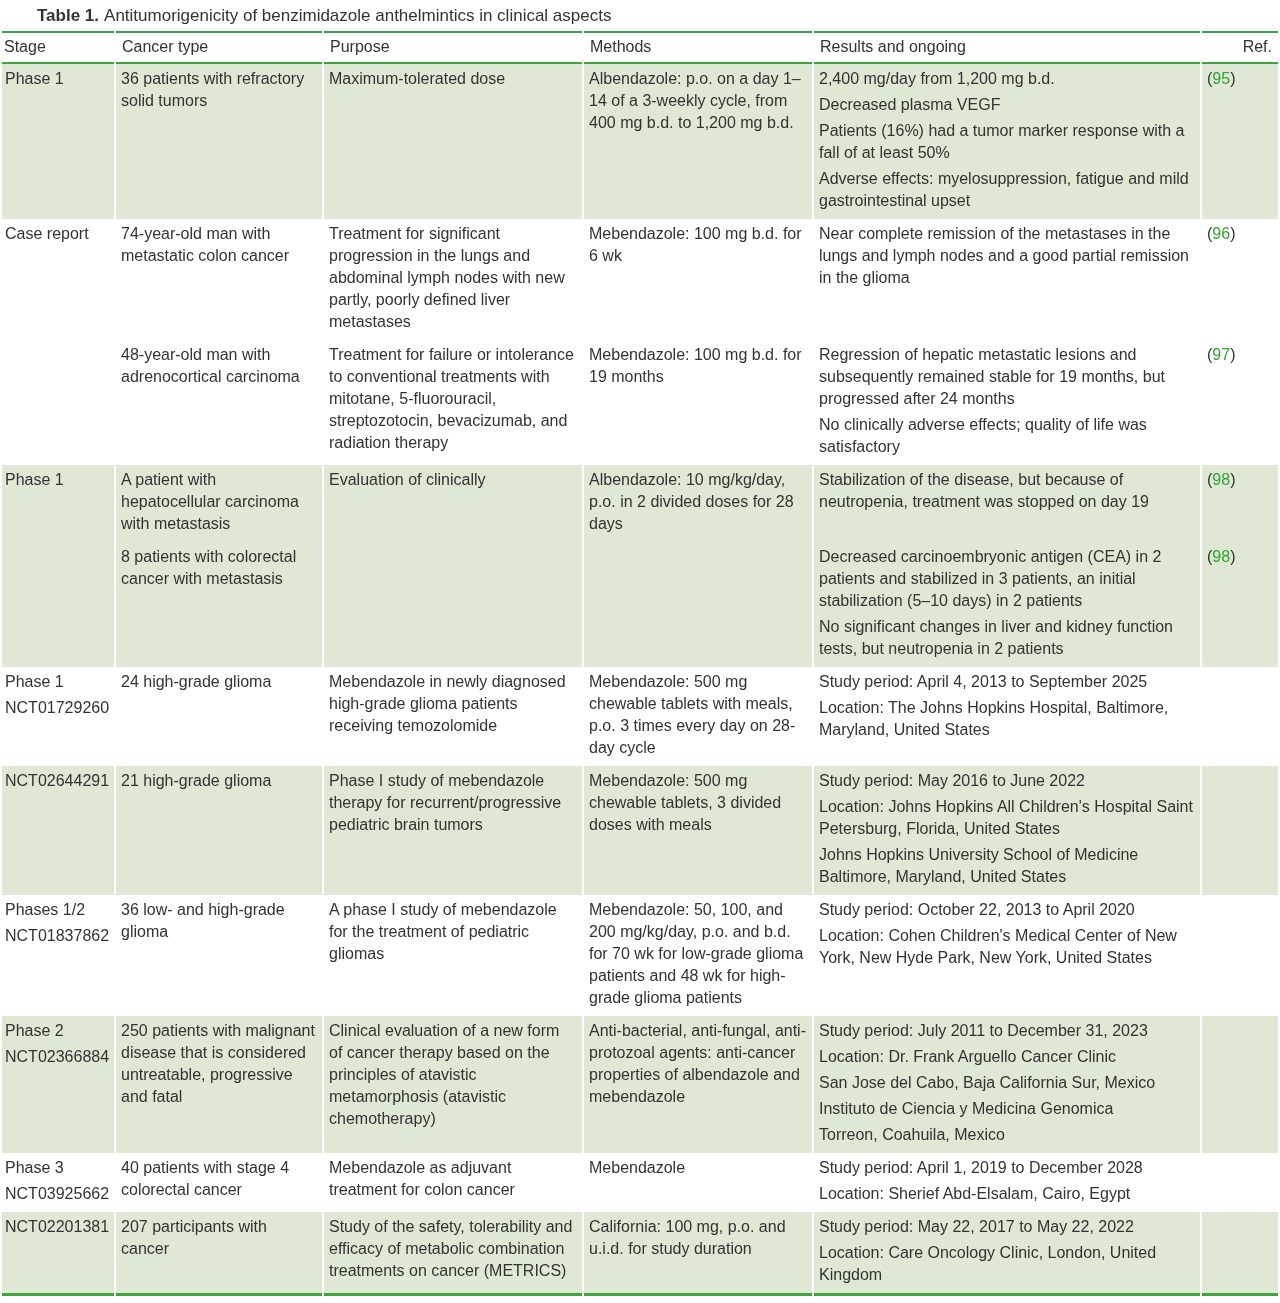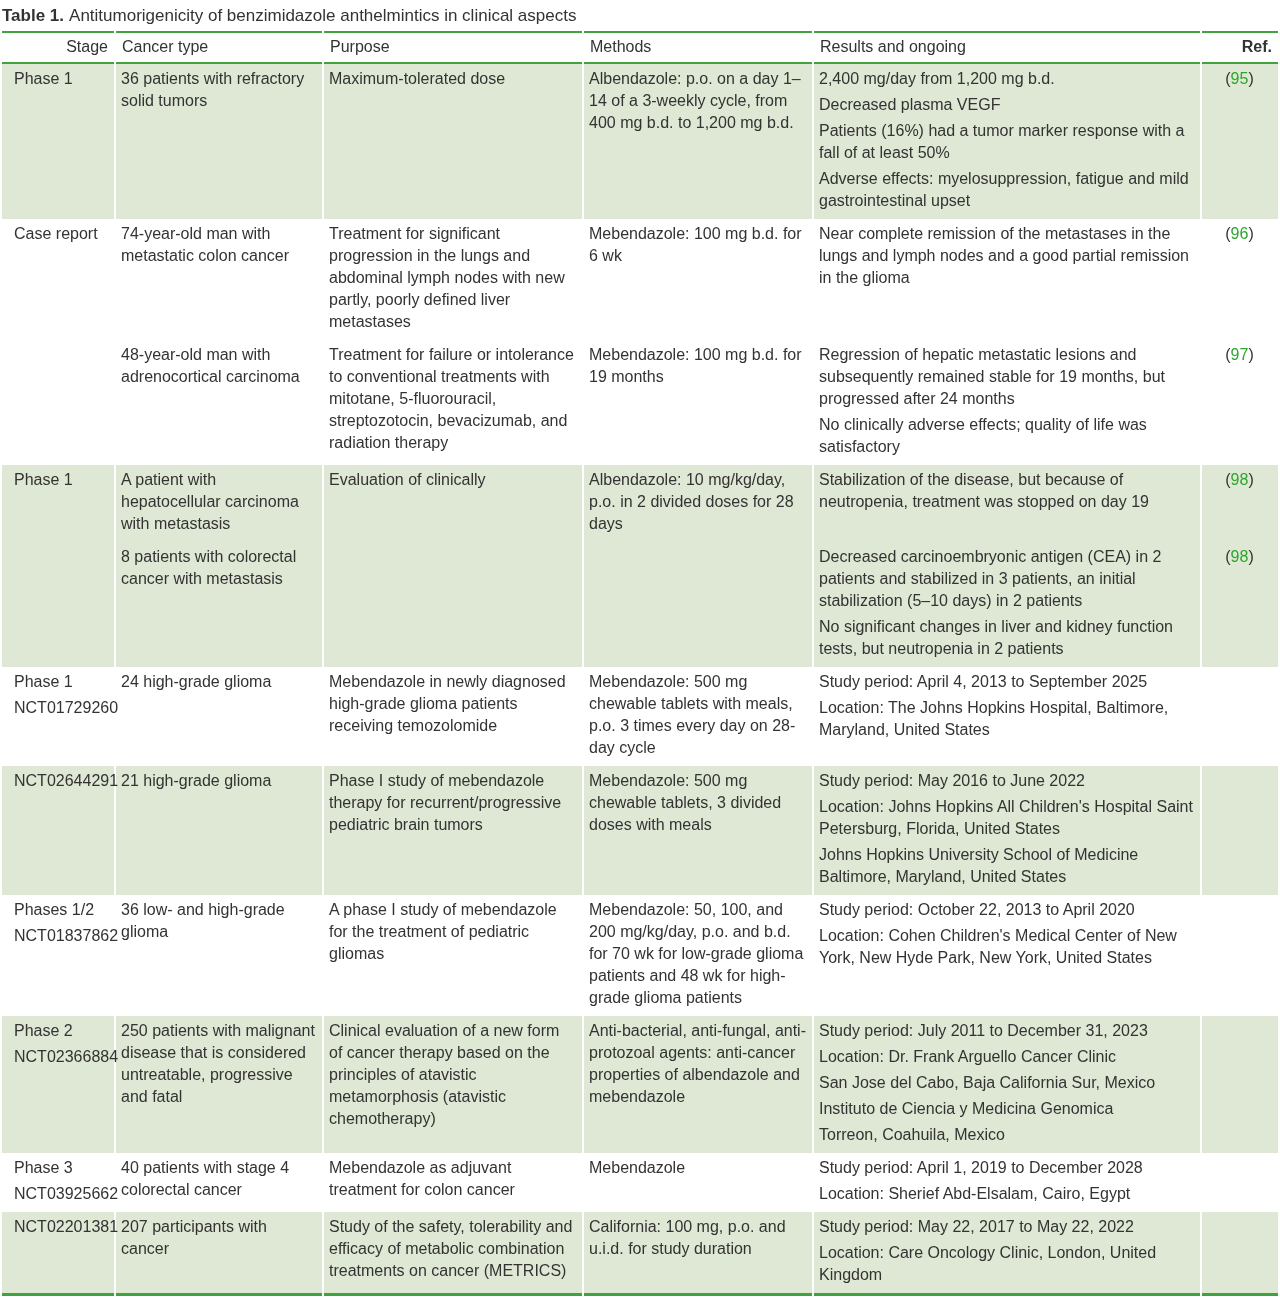--- a/index.html
+++ b/index.html
@@ -14,46 +14,46 @@
     font-family:"Liberation Sans", sans-serif;
     color:var(--text);
     width:1280px;
   }
   .page{width:1280px;}
   .caption{
     font-size:17px;
     line-height:21px;
     padding:5px 2px 5px 2px;
   }
-  .cap-label{font-weight:bold;margin-right:5px;}
+  .cap-label{font-weight:bold;margin-right:5px;margin-left:35px;}
   table{
     width:1280px;
     table-layout:fixed;
     border-collapse:separate;
     border-spacing:2px 0;
     font-size:16px;
     line-height:22px;
   }
   th{
     border-top:2px solid var(--line);
     border-bottom:2px solid var(--line);
     font-weight:normal;
     text-align:left;
     padding:3px 6px 4px 6px;
     vertical-align:middle;
   }
-  th.col-stage{text-align:right;padding-left:2px;}
-  th.col-ref{text-align:right;padding-right:6px;font-weight:bold;}
+  th.col-stage{text-align:left;padding-left:2px;}
+  th.col-ref{text-align:right;padding-right:6px;}
   td{
     vertical-align:top;
     padding:4px 6px 7px 5px;
   }
-  td.col-stage{padding-left:12px;}
+  td.col-stage{padding-left:3px;}
   tr.green td{background:var(--rowbg);}
-  td.col-ref{text-align:center;white-space:nowrap;}
+  td.col-ref{text-align:left;white-space:nowrap;}
   tbody tr:last-child td{border-bottom:3px solid var(--line);}
   .para{margin:0;}
   .para + .para{margin-top:4px;}
   .ref-item{display:block;}
   .ref-num{color:var(--refc);}
   .footnote{
     font-size:16.5px;
     line-height:21px;
     padding:5px 2px 4px 2px;
   }

